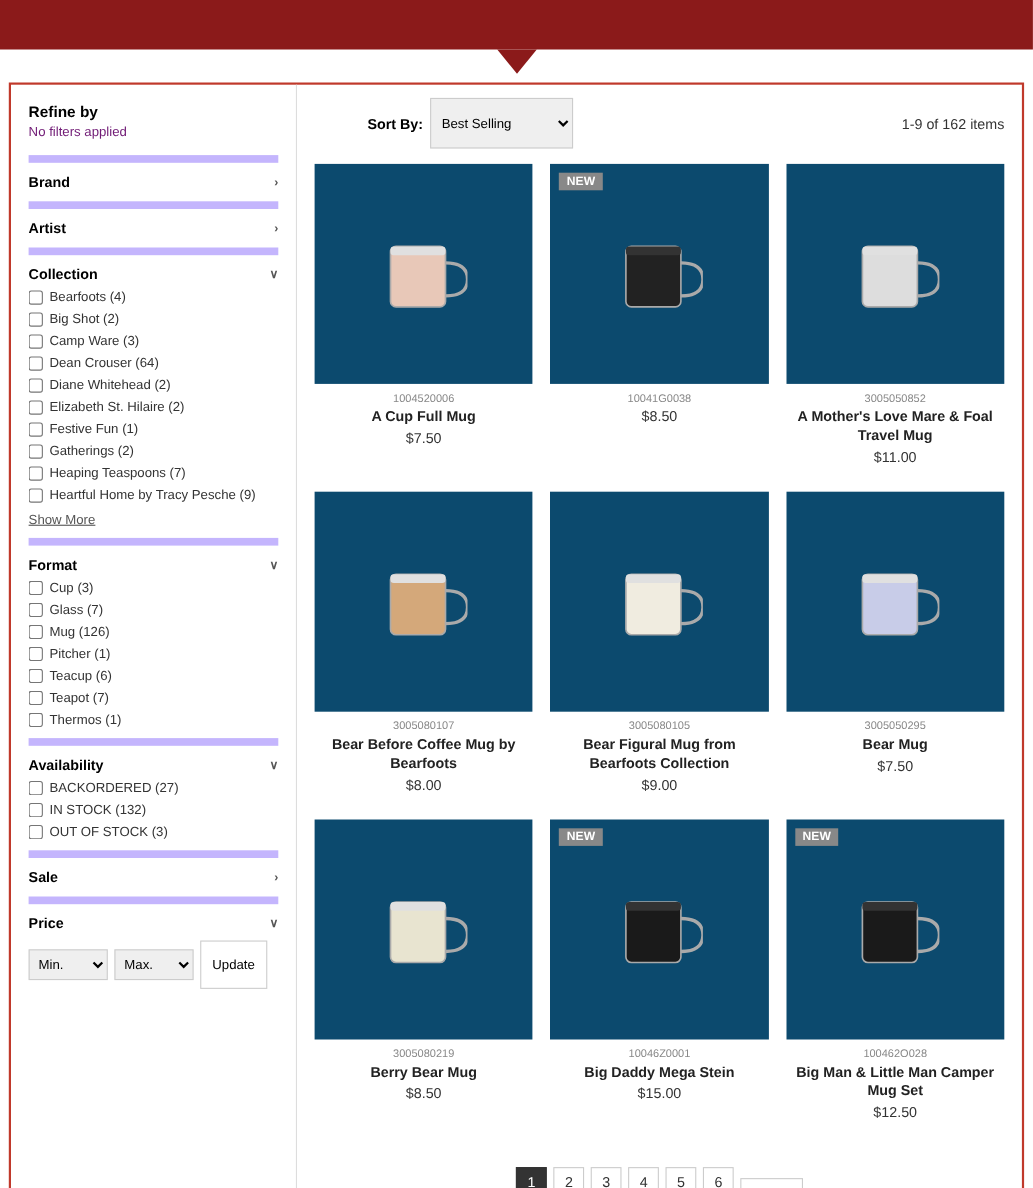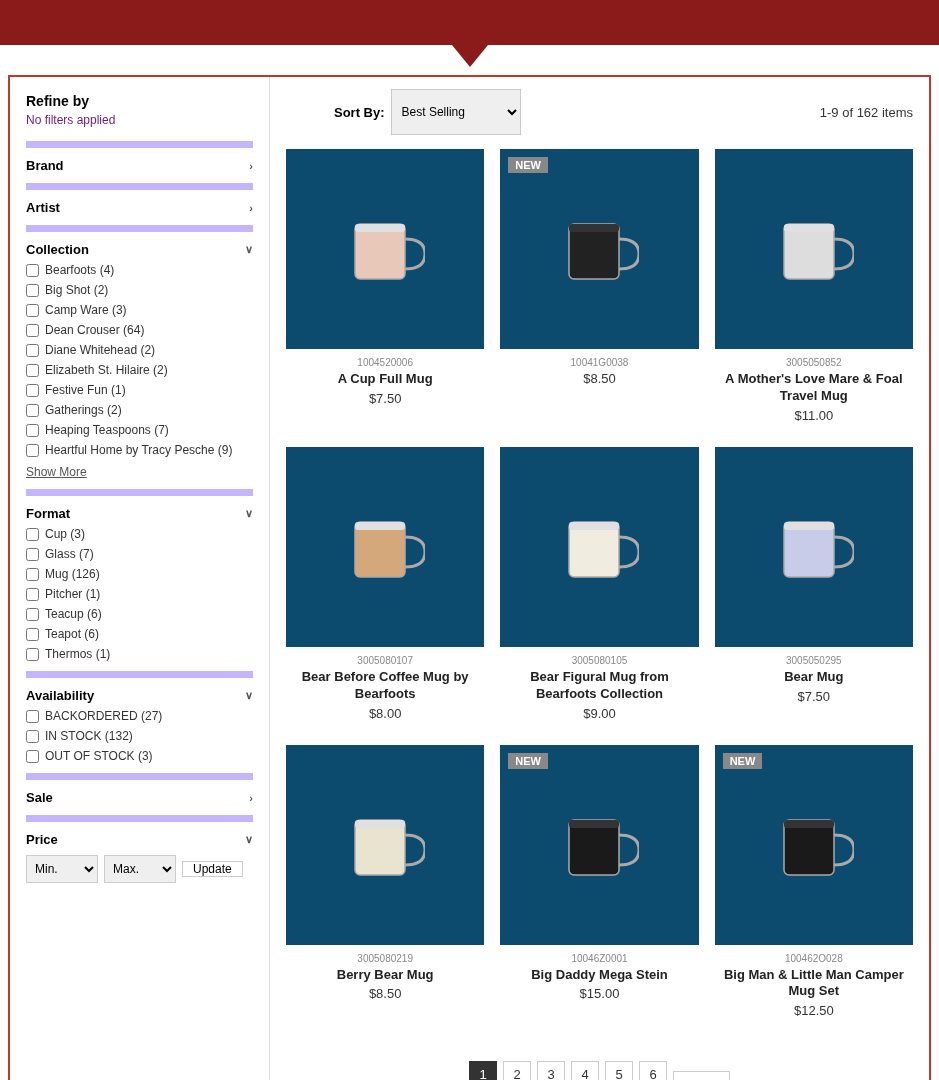--- a/index.html
+++ b/index.html
@@ -99,21 +99,21 @@
       margin-top: 8px;
     }
     .price-row select {
       width: 72px;
       height: 28px;
       font-size: 12px;
       border: 1px solid #ccc;
       padding: 2px 4px;
     }
     .price-row button {
-      height: 16px;
+      height: 44px;
       padding: 0 10px;
       font-size: 12px;
       background: #fff;
       border: 1px solid #ccc;
       cursor: pointer;
     }
 
     
     .products-area {
       flex: 1;
@@ -328,21 +328,21 @@
           <div class="filter-item">
             <input type="checkbox" style="">
             <span>Pitcher (1)</span>
           </div>
           <div class="filter-item">
             <input type="checkbox" style="">
             <span>Teacup (6)</span>
           </div>
           <div class="filter-item">
             <input type="checkbox" style="">
-            <span>Teapot (6)</span>
+            <span>Teapot (7)</span>
           </div>
           <div class="filter-item">
             <input type="checkbox" style="">
             <span>Thermos (1)</span>
           </div>
         </div>
     </div>
 
     <div class="filter-section">
       <div class="filter-section-header">

